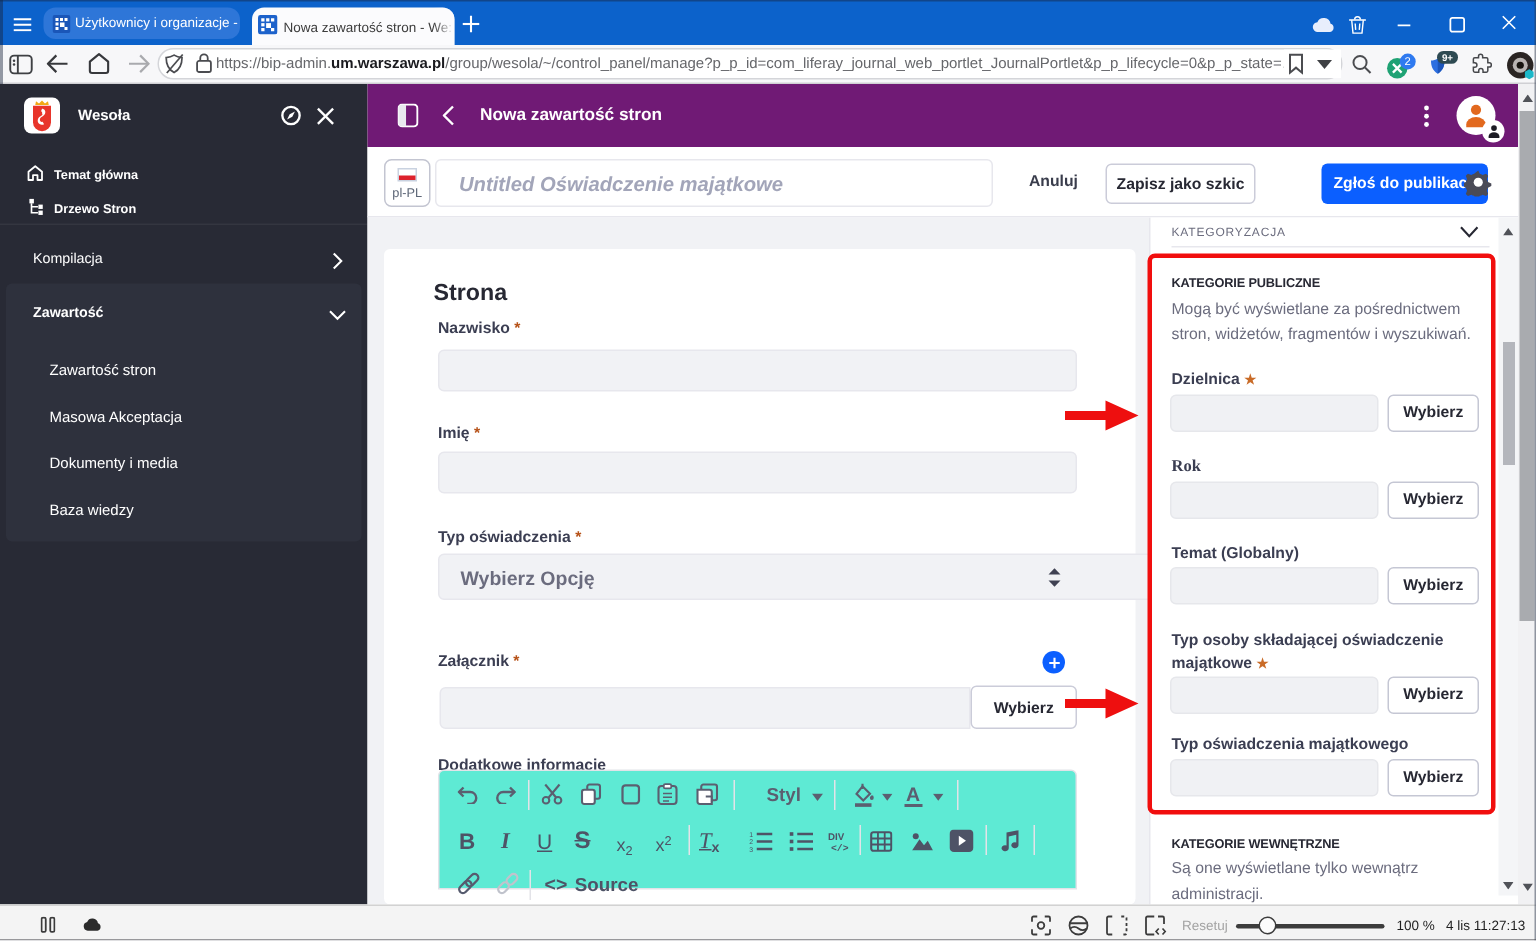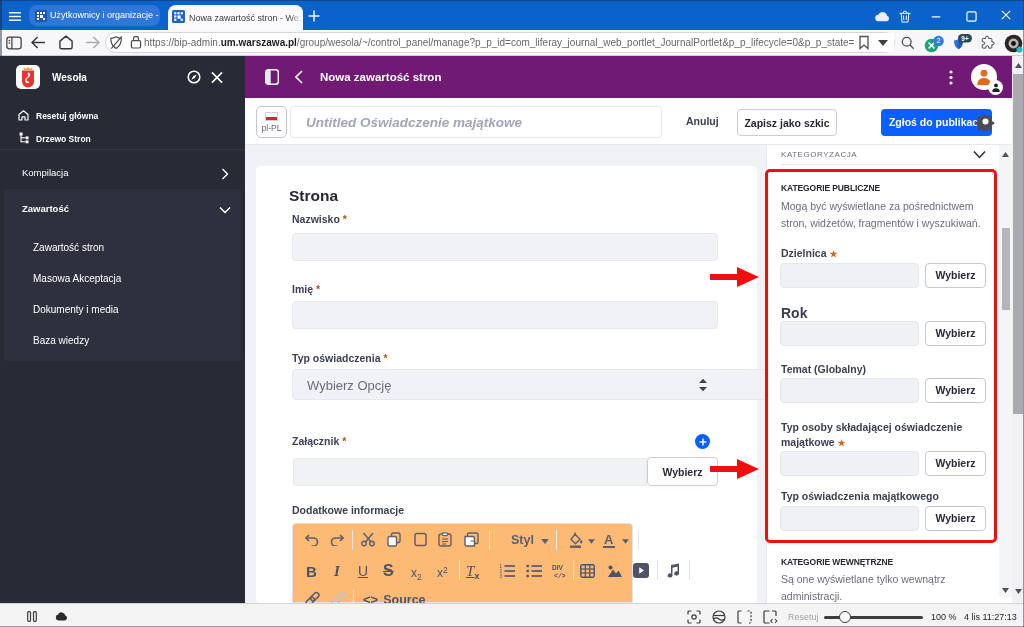--- a/index.html
+++ b/index.html
@@ -189,21 +189,21 @@
   <svg class="abs" style="left:211px;top:15px" width="12" height="13" viewBox="0 0 13 13">
       <g stroke="#fff" stroke-width="1.7">
         <line x1="1" y1="1" x2="12" y2="12"></line>
         <line x1="12" y1="1" x2="1" y2="12"></line>
       </g>
     </svg>
 
   <svg class="abs" style="left:18px;top:54px" width="11" height="11" viewBox="0 0 11 11">
     <path d="M1 4.5 L5.5 0.8 L10 4.5 V10 H7 V6.8 H4 V10 H1 Z" fill="none" stroke="#fff" stroke-width="1.2" stroke-linejoin="round"></path>
   </svg>
-  <div class="abs" style="left:36px;top:54.5px;font-size:8.5px;font-weight:bold;color:#fff;">Resetuj główna</div>
+  <div class="abs" style="left:36px;top:54.5px;font-size:8.5px;font-weight:bold;color:#fff;">Temat główna</div>
   <svg class="abs" style="left:19px;top:76px" width="11" height="12" viewBox="0 0 11 12">
     <g stroke="#fff" stroke-width="1.1" fill="none">
         <path d="M2 3.5 V9.8 H6.3"></path>
         <path d="M2 5.8 H6.3"></path>
       </g>
     <rect x="0.6" y="0.6" width="3" height="3" fill="#fff"></rect>
     <rect x="6.6" y="4.4" width="2.9" height="2.9" fill="#fff"></rect>
     <rect x="6.6" y="8.4" width="2.9" height="2.9" fill="#fff"></rect>
   </svg>
   <div class="abs" style="left:36px;top:77.5px;font-size:8.5px;font-weight:bold;color:#fff;">Drzewo Stron</div>
@@ -277,42 +277,42 @@
   <div class="abs" id="card" style="left:11px;top:21px;width:501px;height:437px;background:#fff;border-radius:4px;"></div>
   <div class="abs" style="left:44px;top:42px;font-size:15.5px;font-weight:bold;color:#272833;">Strona</div>
 
   <div class="abs lbl" style="left:47px;top:68px;font-size:10.5px;font-weight:bold;color:#3b3e52;">Nazwisko <span style="color:#b65117;">*</span></div>
   <div class="abs inp" style="left:47px;top:88px;width:426px;height:28px;background:#f1f2f5;border:1px solid #e7e7ed;border-radius:4px;"></div>
 
   <div class="abs lbl" style="left:47px;top:138px;font-size:10.5px;font-weight:bold;color:#3b3e52;">Imię <span style="color:#b65117;">*</span></div>
   <div class="abs inp" style="left:47px;top:156px;width:426px;height:28px;background:#f1f2f5;border:1px solid #e7e7ed;border-radius:4px;"></div>
 
   <div class="abs lbl" style="left:47px;top:207px;font-size:10.5px;font-weight:bold;color:#3b3e52;text-align:center;">Typ oświadczenia <span style="color:#b65117;">*</span></div>
-  <div class="abs" style="left:47px;top:224px;width:502px;height:31px;background:#f1f2f5;border:1px solid #e7e7ed;border-radius:4px;">
+  <div class="abs" style="left:47px;top:224px;width:502px;height:31px;background:#f1f2f5;border:1px solid #e7e7ed;border-radius:4px;font-weight:bold;">
     <div class="abs" style="left:14px;top:8px;font-size:13px;color:#6b6c7e;">Wybierz Opcję</div>
     <svg class="abs" style="left:405px;top:8px" width="10" height="14" viewBox="0 0 10 14">
       <path d="M1 5 L5 0.8 L9 5 Z" fill="#3f4152"></path>
         <path d="M1 9 L5 13.2 L9 9 Z" fill="#3f4152"></path>
     </svg>
   </div>
 
   <div class="abs lbl" style="left:47px;top:290px;font-size:10.5px;font-weight:bold;color:#3b3e52;">Załącznik <span style="color:#b65117;">*</span></div>
   <div class="abs" style="left:450px;top:289px;width:15px;height:15px;border-radius:50%;background:#0b5fff;">
     <svg class="abs" style="left:3.5px;top:3.5px" width="8" height="8" viewBox="0 0 8 8">
         <g stroke="#fff" stroke-width="1.4">
           <line x1="4" y1="0.5" x2="4" y2="7.5"></line>
           <line x1="0.5" y1="4" x2="7.5" y2="4"></line>
         </g>
       </svg>
   </div>
   <div class="abs" style="left:48px;top:313px;width:354px;height:28px;background:#f1f2f5;border:1px solid #e7e7ed;border-radius:4px 0 0 4px;"></div>
   <div class="abs" style="left:402px;top:312px;width:71px;height:29px;background:#fff;border:1px solid #cbccd9;border-radius:4px;text-align:center;line-height:28px;font-size:10.5px;font-weight:bold;color:#272833;">Wybierz</div>
 
   <div class="abs lbl" style="left:47px;top:359px;font-size:10.5px;font-weight:bold;color:#3b3e52;">Dodatkowe informacje</div>
-  <div class="abs" id="editor" style="left:47px;top:378px;width:341px;height:80px;background:#fdba74;border:1px solid #e1e3e8;border-radius:4px 4px 0 0;">
+  <div class="abs" id="editor" style="left:47px;top:368px;width:426px;height:80px;background:#5eead4;border:1px solid #e1e3e8;border-radius:4px 4px 0 0;">
 
     <svg class="abs" style="left:12px;top:9px" width="14" height="13" viewBox="0 0 14 13">
       <path d="M4 2 L1 5 L4 8" fill="none" stroke="#5b5f70" stroke-width="1.6"></path>
       <path d="M1 5 h7.5 a4 4 0 0 1 0 8 h-2" fill="none" stroke="#5b5f70" stroke-width="1.6"></path>
     </svg>
     <svg class="abs" style="left:37px;top:9px" width="14" height="13" viewBox="0 0 14 13">
       <path d="M10 2 L13 5 L10 8" fill="none" stroke="#5b5f70" stroke-width="1.6"></path>
       <path d="M13 5 h-7.5 a4 4 0 0 0 0 8 h2" fill="none" stroke="#5b5f70" stroke-width="1.6"></path>
     </svg>
     <div class="abs" style="left:59px;top:6px;width:1px;height:20px;background:#e3e3e8;"></div>
@@ -451,21 +451,21 @@
     </svg>
   <div class="abs" style="left:14px;top:19px;width:212px;height:1px;background:#e7e7ed;"></div>
 
   <div class="abs" style="left:14px;top:38px;font-size:8.5px;font-weight:bold;color:#272833;letter-spacing:-0.1px;">KATEGORIE PUBLICZNE</div>
   <div class="abs" style="left:14px;top:52.5px;font-size:10.5px;color:#6b6c7e;line-height:17.5px;white-space:nowrap;">Mogą być wyświetlane za pośrednictwem<br>stron, widżetów, fragmentów i wyszukiwań.</div>
 
   <div class="abs plbl" style="left:14px;top:102px;font-size:10.5px;font-weight:bold;color:#3b3e52;">Dzielnica <span style="color:#c96b27;font-size:9px;">★</span></div>
   <div class="abs" style="left:13px;top:118px;width:139px;height:25px;background:#f0f1f4;border:1px solid #e6e7eb;border-radius:4px;"></div>
   <div class="abs pbtn" style="left:158px;top:118px;width:61px;height:25px;background:#fff;border:1px solid #c5c7d4;border-radius:4px;text-align:center;line-height:23px;font-size:10.5px;font-weight:bold;color:#272833;">Wybierz</div>
 
-  <div class="abs plbl" style="left:14px;top:160px;font-size:14px;font-weight:bold;color:#3b3e52;">Rok</div>
+  <div class="abs plbl" style="left:14px;top:160px;font-size:11px;font-weight:bold;color:#3b3e52;font-family:Liberation Serif, serif;">Rok</div>
   <div class="abs" style="left:13px;top:176px;width:139px;height:25px;background:#f0f1f4;border:1px solid #e6e7eb;border-radius:4px;"></div>
   <div class="abs pbtn" style="left:158px;top:176px;width:61px;height:25px;background:#fff;border:1px solid #c5c7d4;border-radius:4px;text-align:center;line-height:23px;font-size:10.5px;font-weight:bold;color:#272833;">Wybierz</div>
 
   <div class="abs plbl" style="left:14px;top:217.5px;font-size:10.5px;font-weight:bold;color:#3b3e52;">Temat (Globalny)</div>
   <div class="abs" style="left:13px;top:233px;width:139px;height:25px;background:#f0f1f4;border:1px solid #e6e7eb;border-radius:4px;"></div>
   <div class="abs pbtn" style="left:158px;top:233px;width:61px;height:25px;background:#fff;border:1px solid #c5c7d4;border-radius:4px;text-align:center;line-height:23px;font-size:10.5px;font-weight:bold;color:#272833;">Wybierz</div>
 
   <div class="abs plbl" style="left:14px;top:275px;font-size:10.5px;font-weight:bold;color:#3b3e52;line-height:14.5px;white-space:nowrap;">Typ osoby składającej oświadczenie<br>majątkowe <span style="color:#c96b27;font-size:9px;">★</span></div>
   <div class="abs" style="left:13px;top:306px;width:139px;height:25px;background:#f0f1f4;border:1px solid #e6e7eb;border-radius:4px;"></div>
   <div class="abs pbtn" style="left:158px;top:306px;width:61px;height:25px;background:#fff;border:1px solid #c5c7d4;border-radius:4px;text-align:center;line-height:23px;font-size:10.5px;font-weight:bold;color:#272833;">Wybierz</div>

